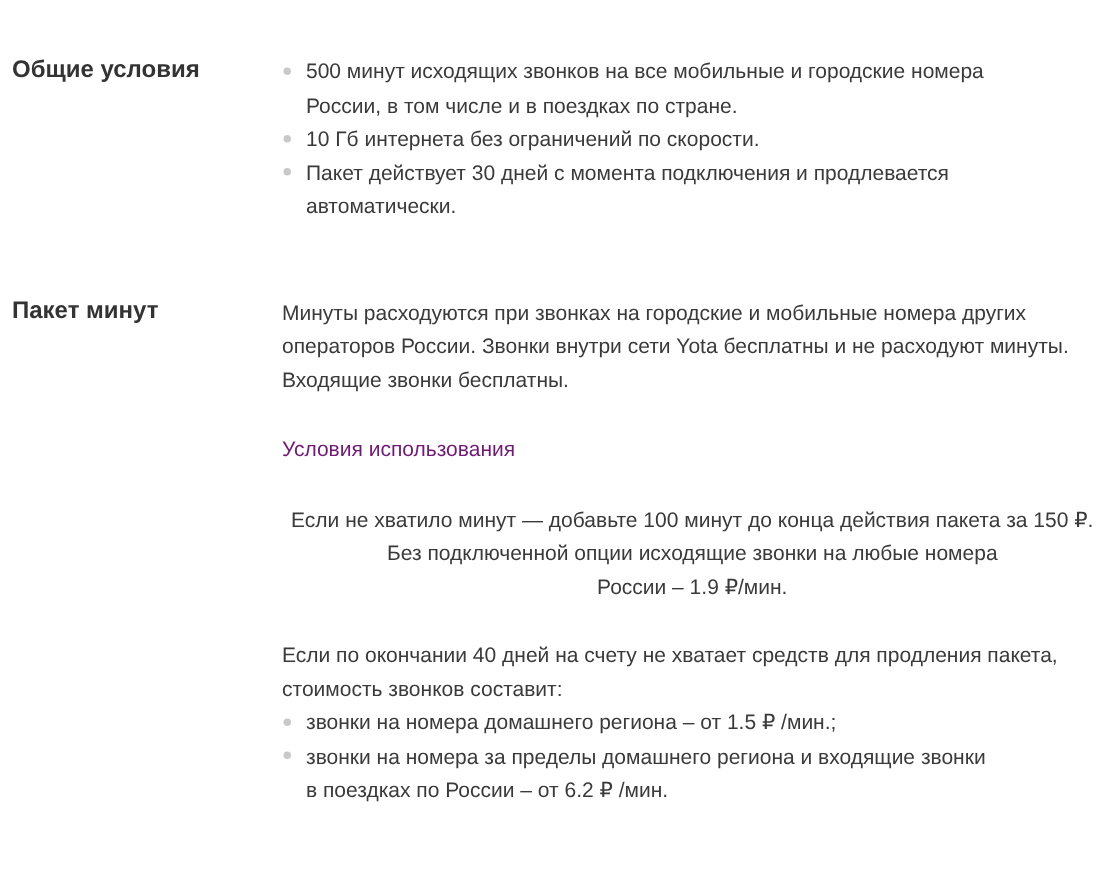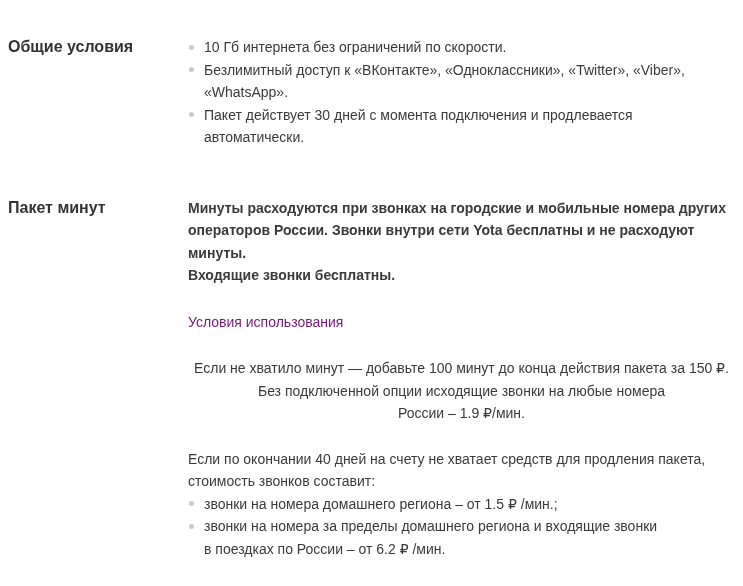--- a/index.html
+++ b/index.html
@@ -57,43 +57,43 @@
     content: "";
     position: absolute;
     left: 1px;
     top: 8.5px;
     width: 5px;
     height: 5px;
     border-radius: 50%;
     background: #c9c9c9;
   }
   .para { margin-bottom: 23px; text-align: center; }
-  .para-intro { margin-bottom: 24px; font-weight: bold; }
+  .para-intro { margin-bottom: 24px; }
   .subheading {
     font-size: 14px;
     line-height: 22.5px;
     color: #701a75;
     margin-bottom: 24px;
   }
   .para-last { margin-bottom: 0; }
 </style>
 </head>
 <body>
 
 <div class="page">
 
   <section class="section">
     <div class="left-col">
       <h2 class="section-heading">Общие условия</h2>
     </div>
     <div class="right-col">
       <ul class="bullet-list">
+        <li>500 минут исходящих звонков на все мобильные и городские номера
+России, в том числе и в поездках по стране.</li>
         <li>10 Гб интернета без ограничений по скорости.</li>
-        <li>Безлимитный доступ к «ВКонтакте», «Одноклассники», «Twitter», «Viber»,
-«WhatsApp».</li>
         <li>Пакет действует 30 дней с момента подключения и продлевается
 автоматически.</li>
       </ul>
     </div>
   </section>
 
   <section class="section">
     <div class="left-col">
       <h2 class="section-heading">Пакет минут</h2>
     </div>

